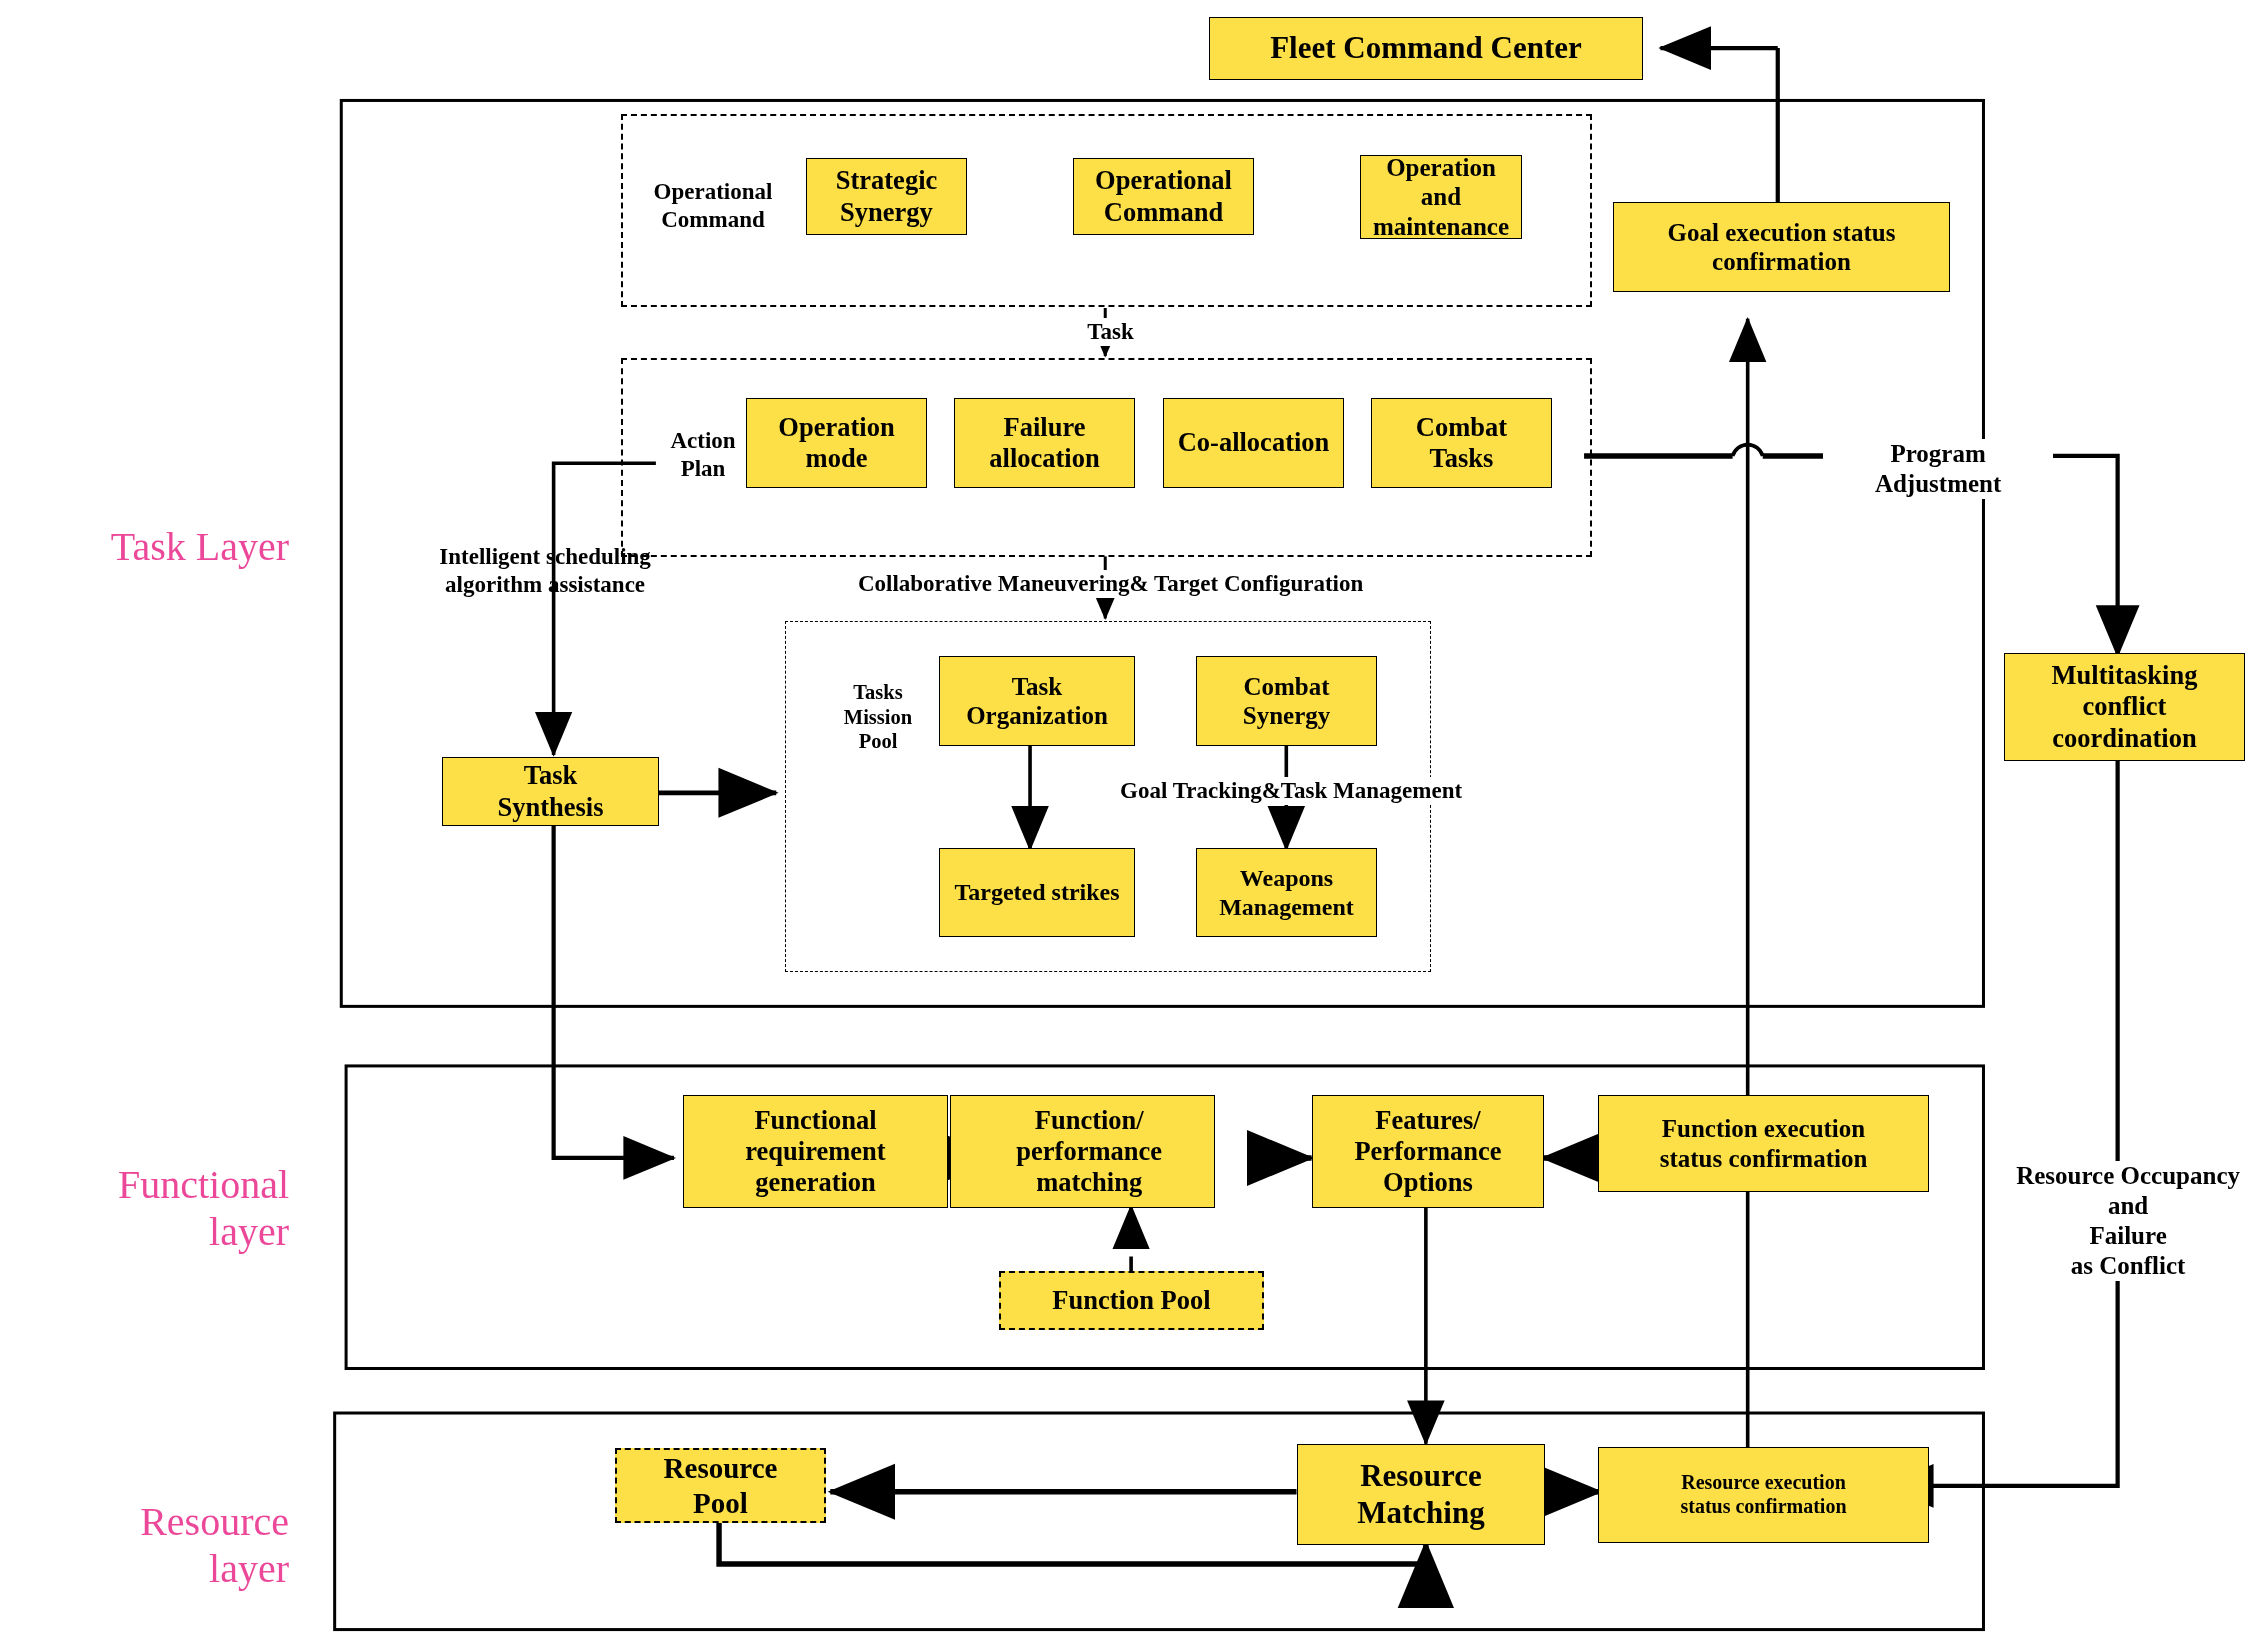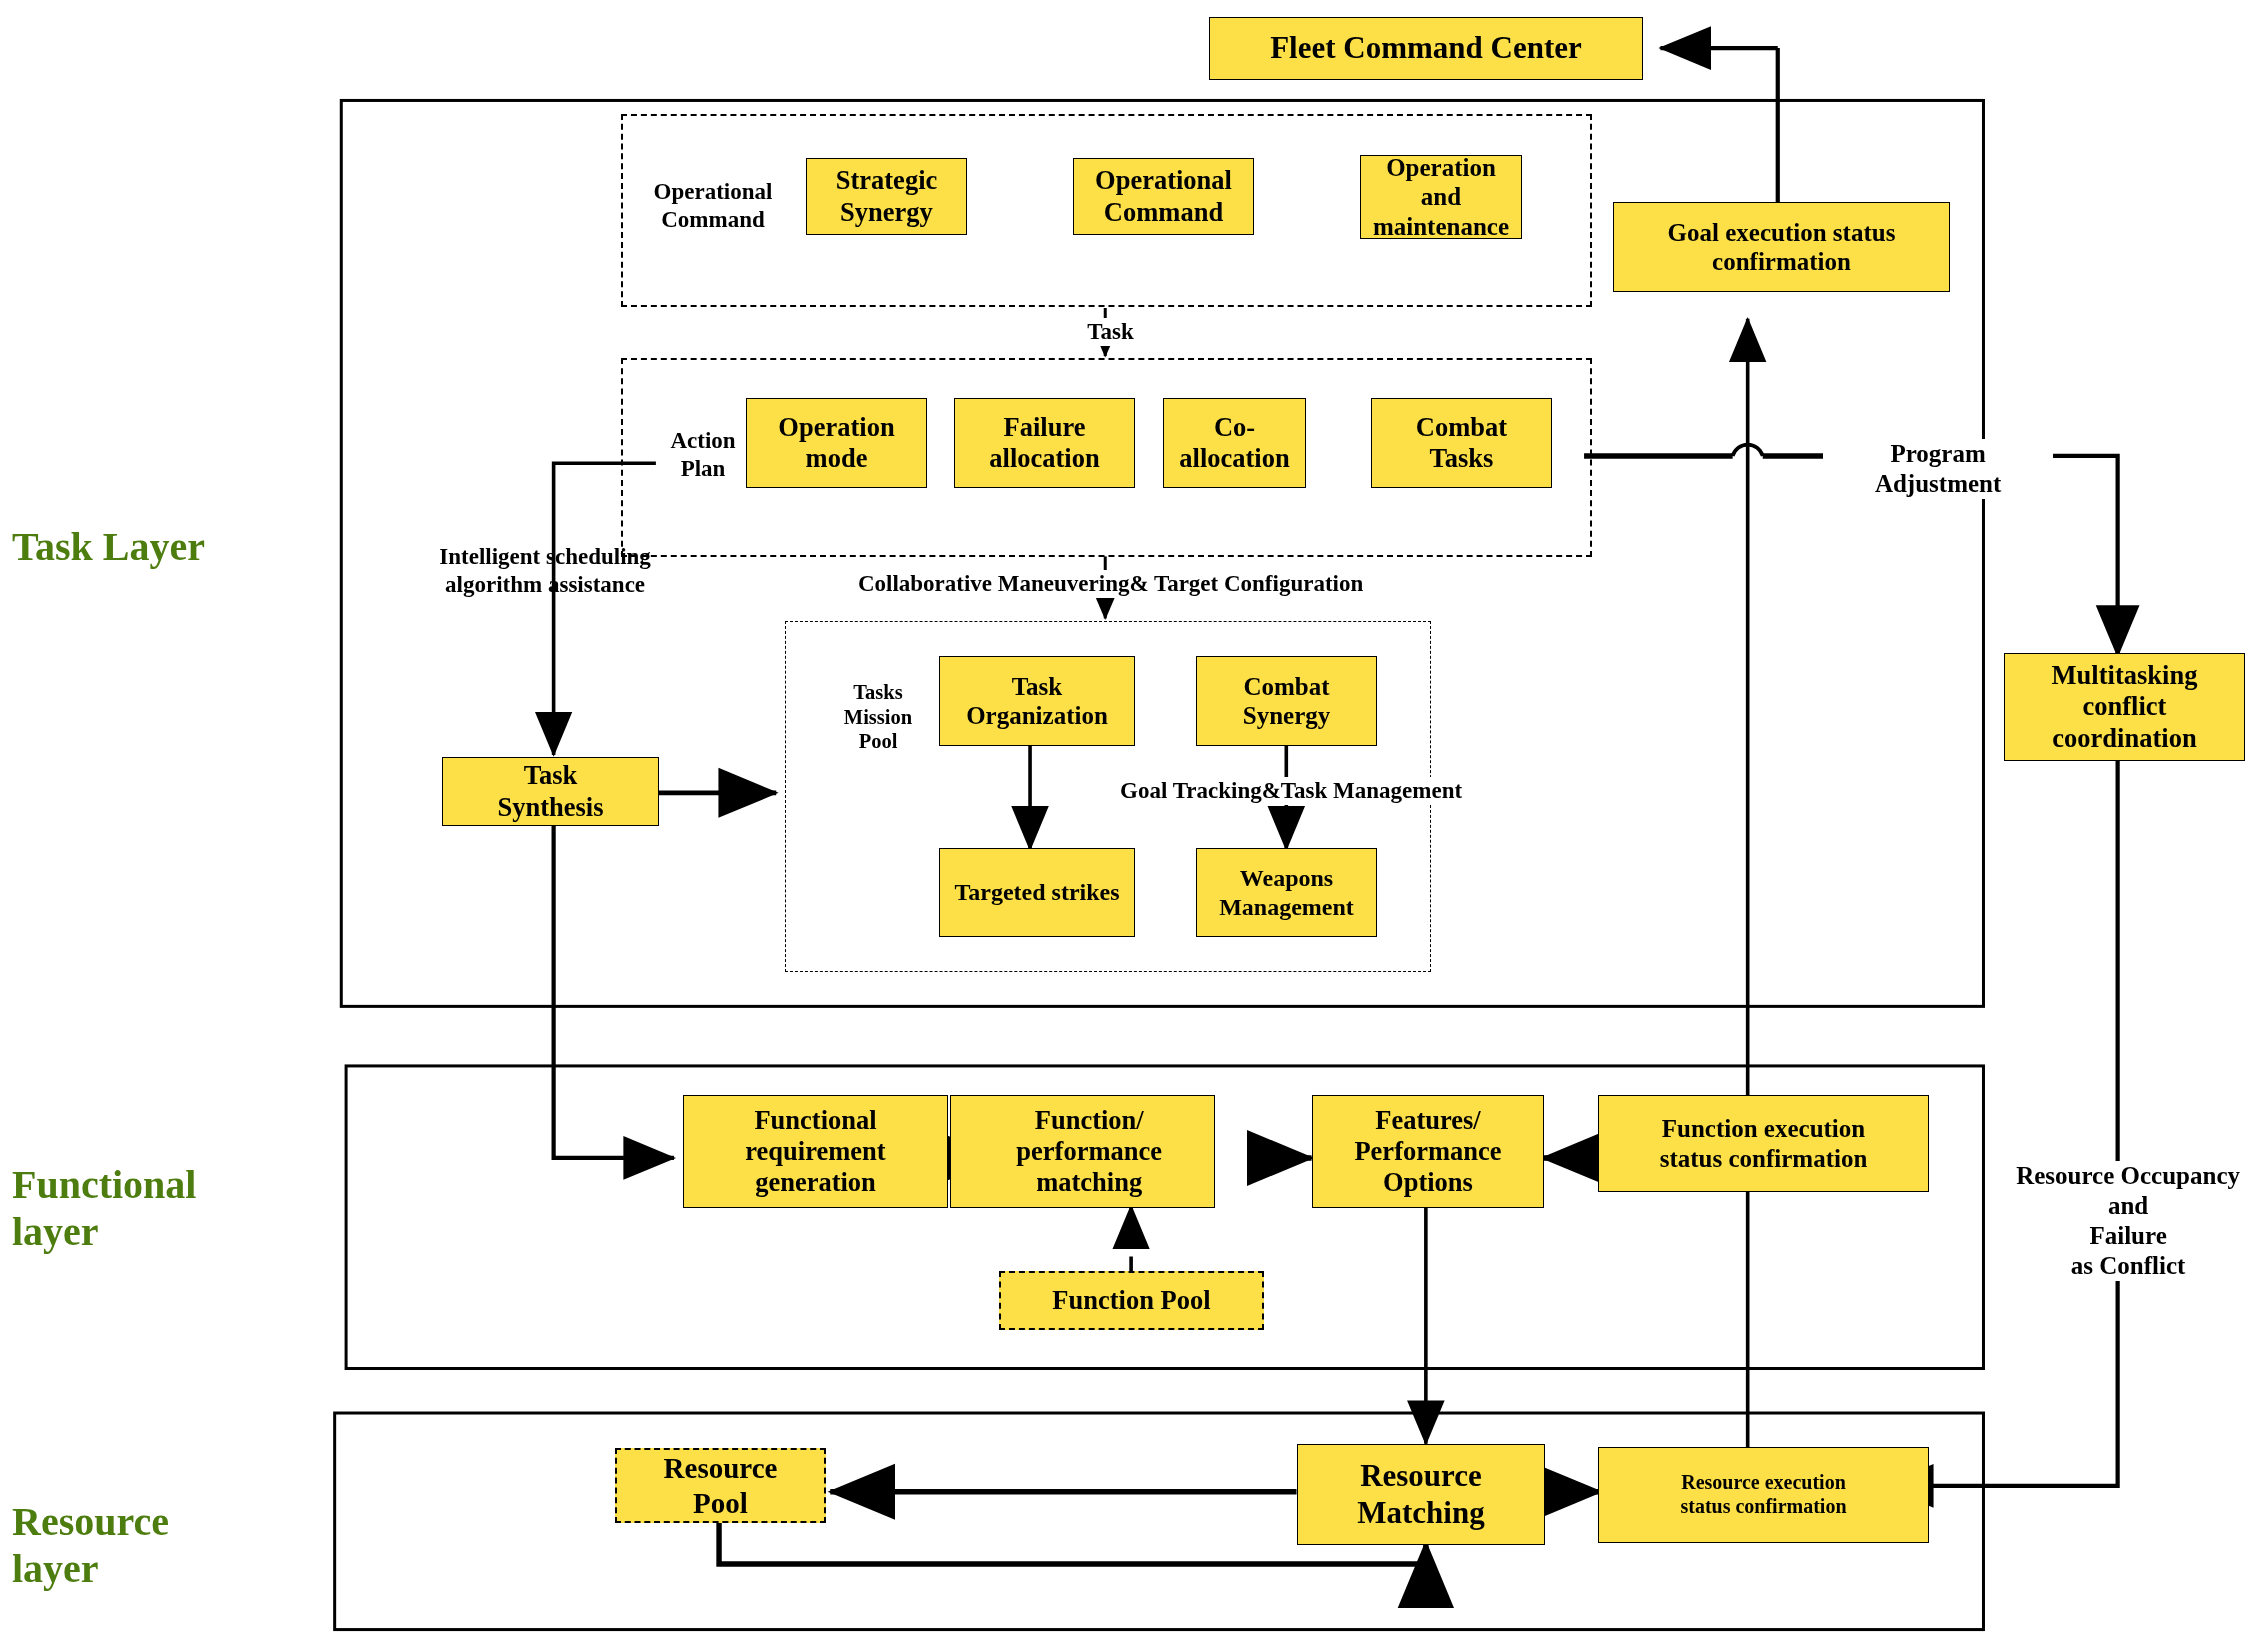--- a/index.html
+++ b/index.html
@@ -36,23 +36,23 @@
   .lbl{
     position:absolute;
     font-weight:bold;
     color:#000;
     text-align:center;
     line-height:1.2;
     white-space:pre;
   }
   .layer-title{
     position:absolute;
-    font-weight:bold;
-    color:#4d7c0f;
-    text-align:left;
+    font-weight:normal;
+    color:#ec4899;
+    text-align:right;
     line-height:1.18;
   }
   .edge-lbl{
     position:absolute;
     background:#ffffff;
     font-weight:bold;
     color:#000;
     text-align:center;
     line-height:1.2;
     padding:0 3.6px;
@@ -157,21 +157,21 @@
 
   <div class="lbl" style="left:643px;top:427px;width:120px;font-size:23px;white-space:pre-line;">Action
 Plan</div>
 
   <div class="box" style="left:746px;top:398px;width:181px;height:90px;font-size:26.5px;white-space:pre-line;">Operation
 mode</div>
 
   <div class="box" style="left:954px;top:398px;width:181px;height:90px;font-size:26.5px;white-space:pre-line;">Failure
 allocation</div>
 
-  <div class="box" style="left:1163px;top:398px;width:143px;height:90px;font-size:26.5px;white-space:pre-line;">Co-allocation</div>
+  <div class="box" style="left:1163px;top:398px;width:181px;height:90px;font-size:26.5px;white-space:pre-line;">Co-allocation</div>
 
   <div class="box" style="left:1371px;top:398px;width:181px;height:90px;font-size:26.5px;white-space:pre-line;">Combat
 Tasks</div>
 
   <div class="edge-lbl" style="left:391px;top:543px;width:301px;font-size:23px;white-space:pre-line;background:transparent;">Intelligent scheduling
 algorithm assistance</div>
 
   <div class="edge-lbl" style="left:824px;top:570px;width:566px;font-size:23px;">Collaborative Maneuvering&amp; Target Configuration</div>
 
   <div class="group fine" style="left:785px;top:621px;width:646px;height:351px;"></div>

